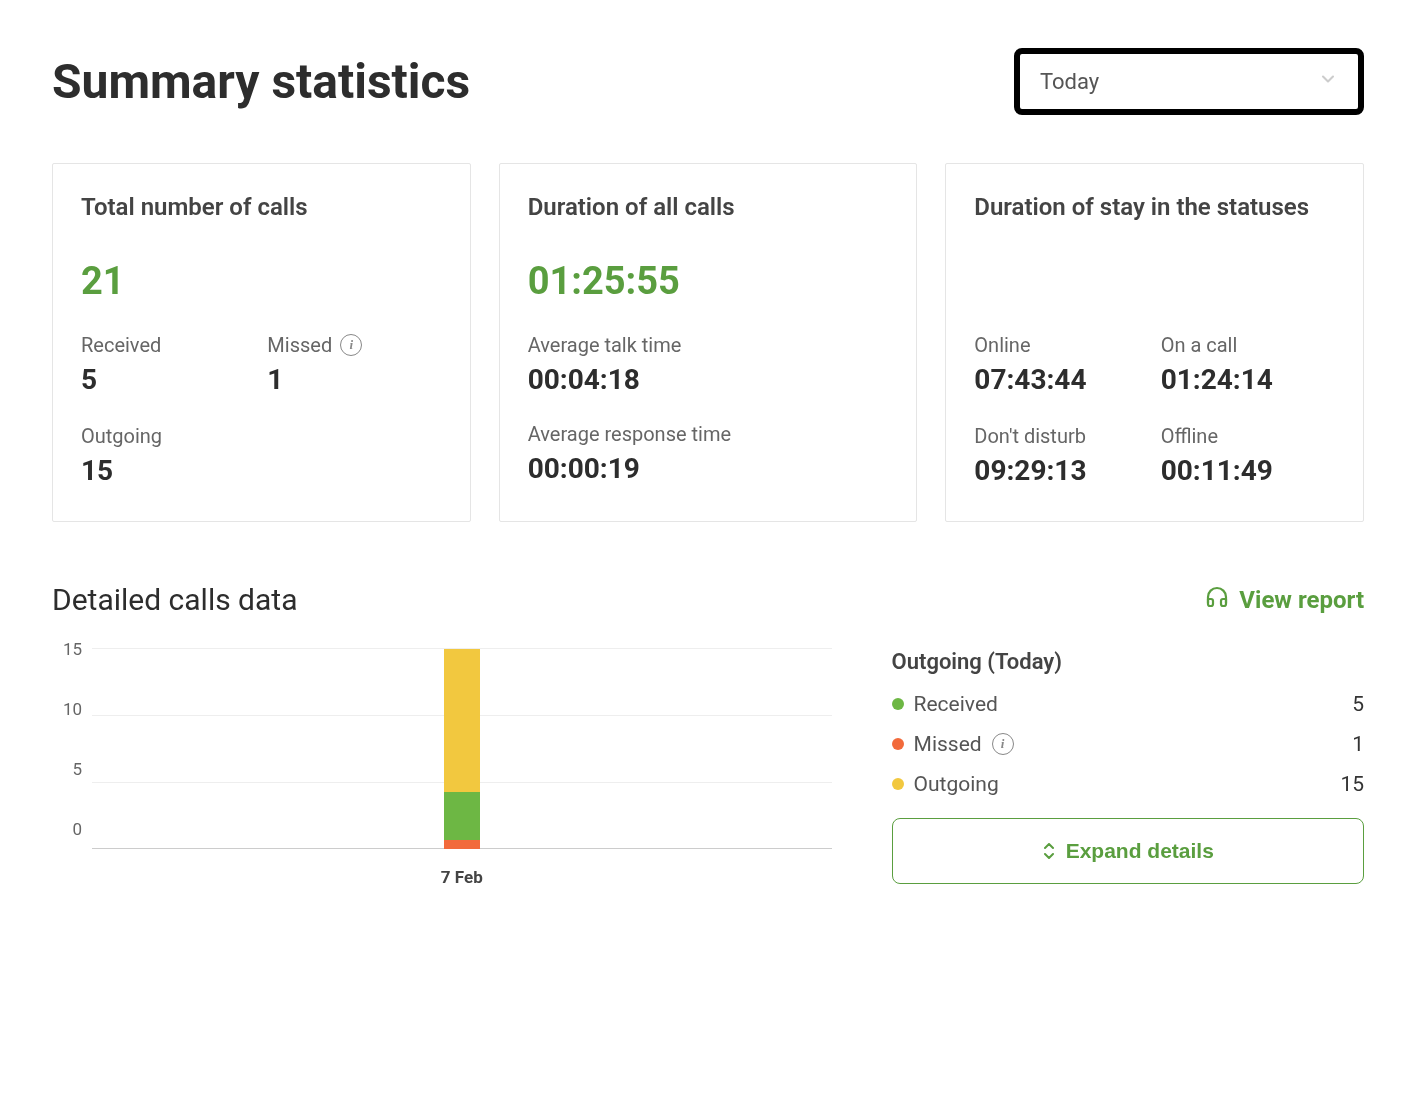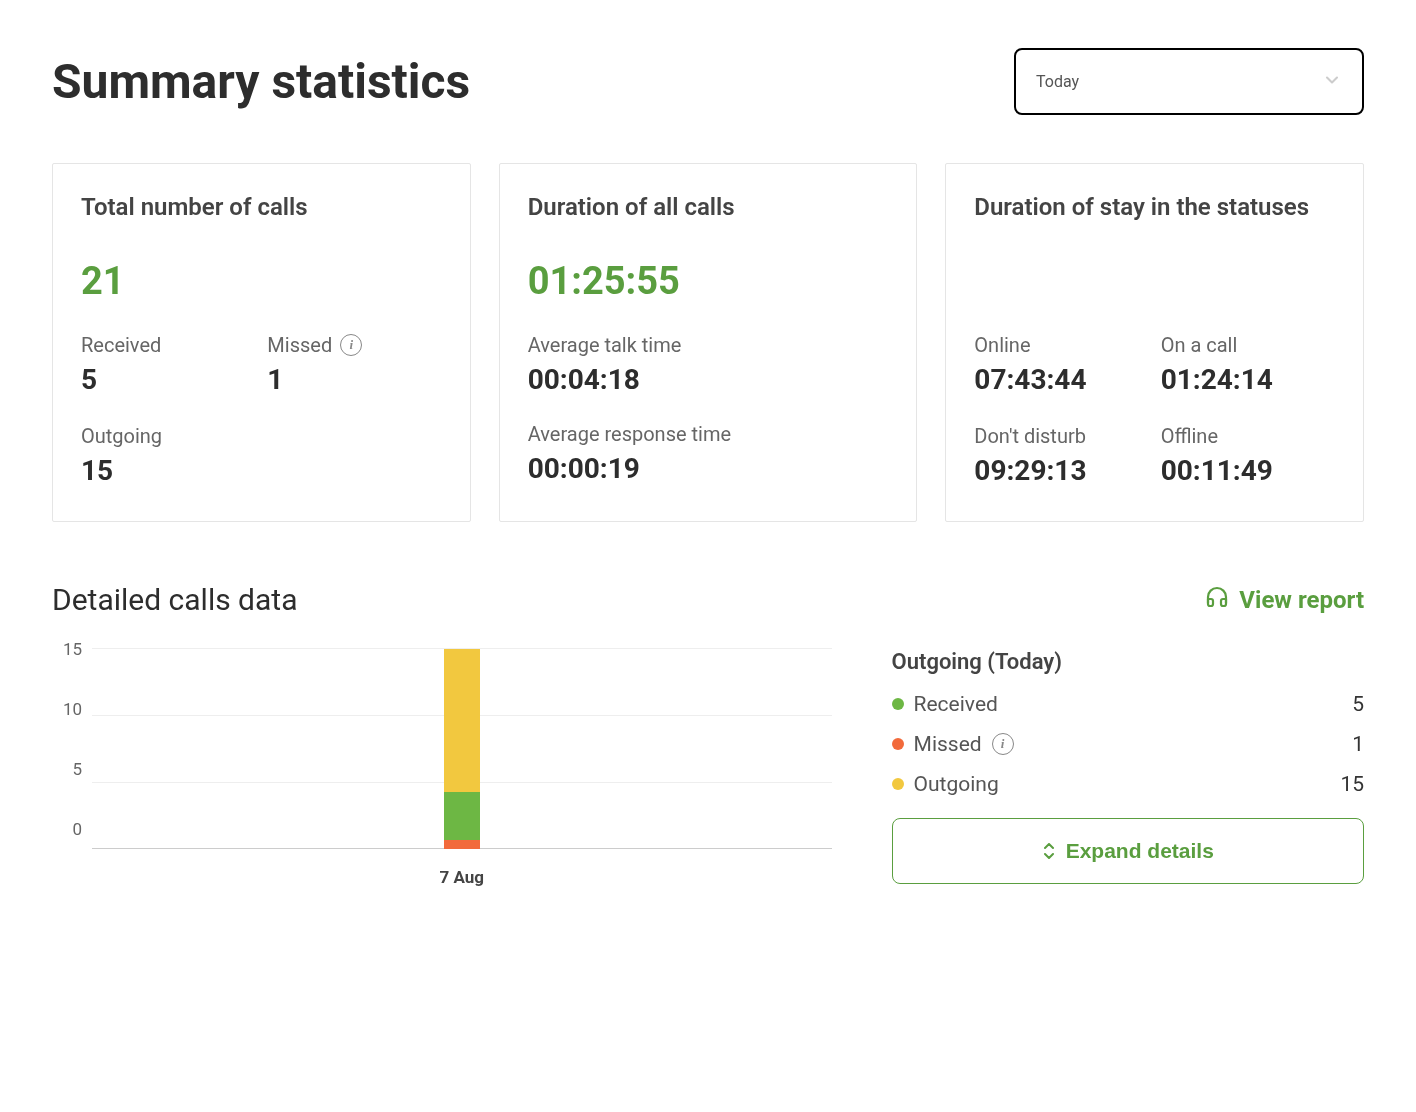--- a/index.html
+++ b/index.html
@@ -20,25 +20,25 @@
       font-weight: 700;
       color: #2d2d2d;
     }
     .period-select {
       display: flex;
       align-items: center;
       justify-content: space-between;
       width: 350px;
       height: 67px;
       padding: 0 20px;
-      border: 2px solid #000000;
+      border: 6px solid #000000;
       border-radius: 8px;
       background: #fff;
       cursor: pointer;
-      font-size: 16px;
+      font-size: 22px;
       color: #555;
     }
     .period-select .chev {
       color: #ccc;
     }
     .cards-row {
       display: grid;
       grid-template-columns: 1fr 1fr 1fr;
       gap: 28px;
       margin-bottom: 60px;
@@ -337,21 +337,21 @@
       <div class="baseline"></div>
     <div class="gridline" style="bottom: 200px;"></div>
         <div class="gridline" style="bottom: 133.333px;"></div>
         <div class="gridline" style="bottom: 66.6667px;"></div>
         <div class="bar-stack" style="max-height: 200px;">
           <div class="bar-seg" style="height: 13.3333px; background: rgb(242, 106, 59);"></div>
           <div class="bar-seg" style="height: 66.6667px; background: rgb(109, 183, 68);"></div>
           <div class="bar-seg" style="height: 200px; background: rgb(242, 200, 63);"></div>
         </div>
       </div>
-    <div class="x-label" id="x-label">7 Aug</div>
+    <div class="x-label" id="x-label">7 Feb</div>
   </div>
 
   <div>
     <div class="legend-title">Outgoing (Today)</div>
 
     <div class="legend-row">
       <div class="legend-left">
         <span class="dot" id="dot-received" style="background: rgb(109, 183, 68);"></span>
         <span>Received</span>
       </div>

